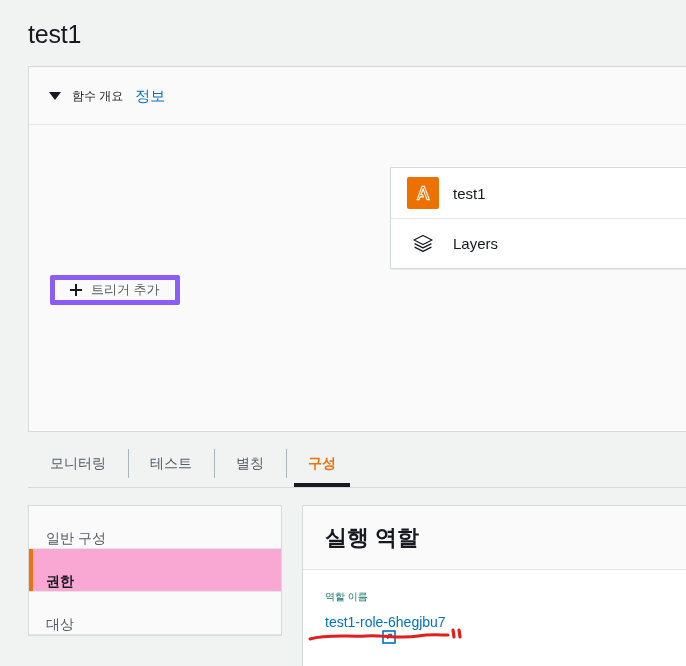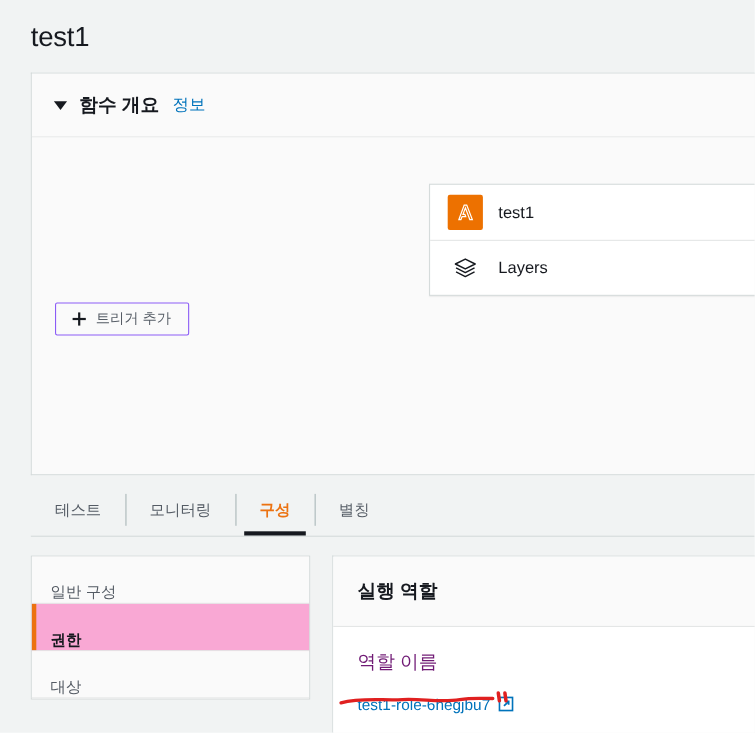--- a/index.html
+++ b/index.html
@@ -51,22 +51,22 @@
   }
   .caret {
     width: 0; height: 0;
     border-left: 6px solid transparent;
     border-right: 6px solid transparent;
     border-top: 8px solid #16191f;
     margin-right: 11px;
     cursor: pointer;
   }
   .overview-title {
-    font-size: 17px;
-    font-weight: 700;
+    font-size: 12px;
+    font-weight: 400;
     color: #16191f;
     line-height: 20px;
   }
   .info-link {
     font-size: 15px;
     color: #0073bb;
     margin-left: 12px;
     text-decoration: none;
     cursor: pointer;
     line-height: 20px;
@@ -79,21 +79,21 @@
   }
 
   
   .add-trigger-btn {
     position: absolute;
     left: 21px;
     top: 150px;
     height: 30px;
     padding: 0 15px;
     background: #fafafa;
-    border: 1px solid #8b5cf6;
+    border: 5px solid #8b5cf6;
     border-radius: 2px;
     display: inline-flex;
     align-items: center;
     font-size: 13px;
     color: #545b64;
     cursor: pointer;
     box-sizing: border-box;
   }
   .plus-icon {
     position: relative;
@@ -248,37 +248,38 @@
   .role-header {
     height: 64px;
     box-sizing: border-box;
     background: #fafafa;
     border-bottom: 1px solid #e4e6e6;
     display: flex;
     align-items: center;
     padding-left: 22px;
   }
   .role-title {
-    font-size: 17px;
+    font-size: 22px;
     font-weight: 700;
     color: #16191f;
   }
   .role-body {
     padding: 20px 22px 22px 22px;
     background: #ffffff;
   }
   .role-field-label {
-    font-size: 17px;
-    color: #701a75;
-    margin-bottom: 19px;
+    font-size: 10px;
+    color: #0f766e;
+    margin-bottom: 9px;
   }
   .role-link-row {
     display: inline-flex;
     align-items: center;
     position: relative;
+    flex-direction: column;
   }
   .role-link {
     font-size: 14px;
     color: #0073bb;
     text-decoration: none;
     cursor: pointer;
   }
   .ext-icon { margin-left: 7px; display: inline-flex; }
 
   
@@ -334,30 +335,30 @@
         </span>
         <span class="fn-label">Layers</span>
       </div>
 
     </div>
   </div>
 </div>
 
 <div class="tabs">
   <div class="tab">
+      <span>모니터링</span>
+    </div>
+  <div class="tab">
       <span>테스트</span>
     </div>
   <div class="tab">
-      <span>모니터링</span>
+      <span>별칭</span>
     </div>
   <div class="tab active">
       <span>구성</span>
-    </div>
-  <div class="tab">
-      <span>별칭</span>
     </div>
 </div>
 <div class="tabs-underline"></div>
 
 <div class="side-nav">
   <div class="nav-item">
     <span>일반 구성</span>
   </div>
   <div class="nav-item selected">
     <span>권한</span>

